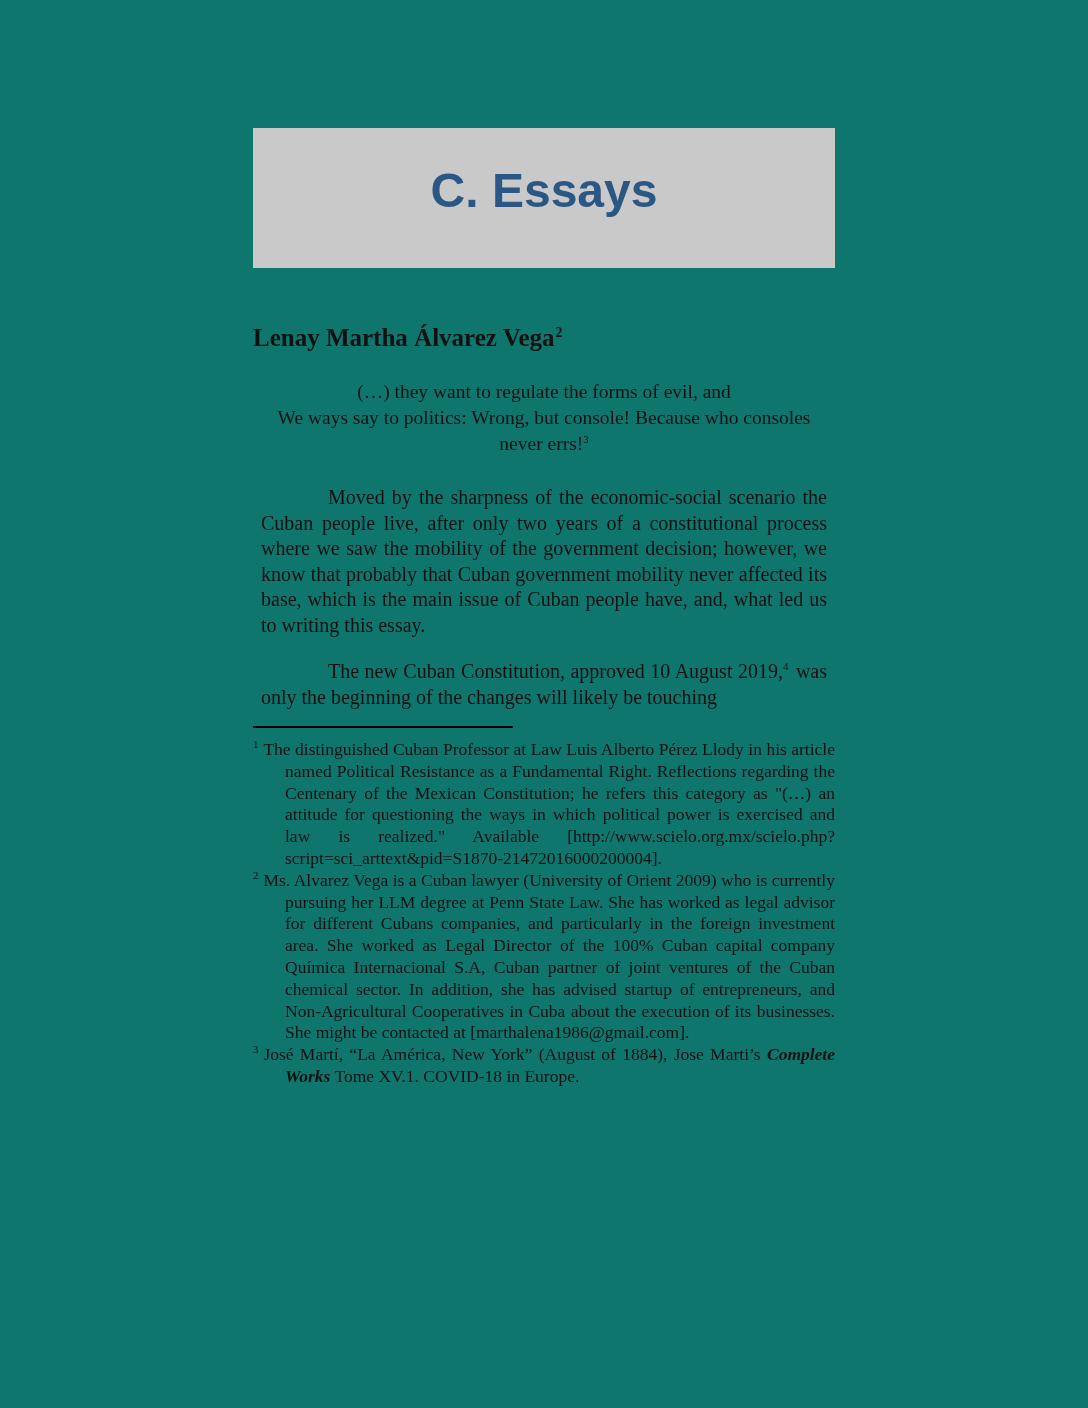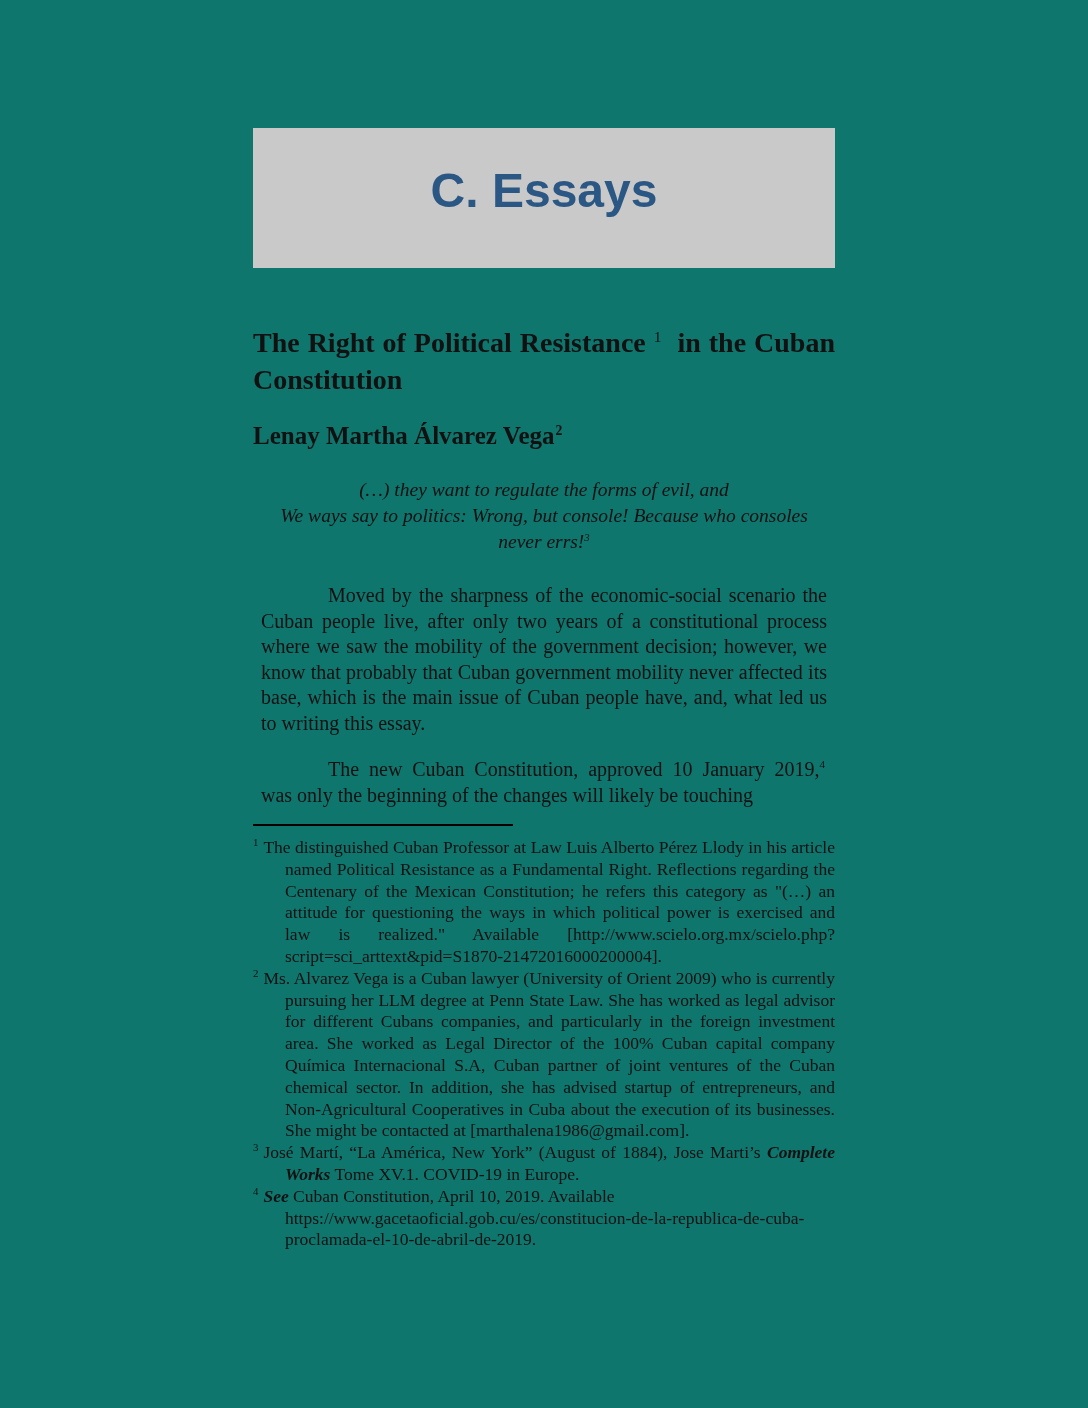--- a/index.html
+++ b/index.html
@@ -50,21 +50,20 @@
   }
   .title .ref { margin: 0 8px; }
   .author {
     margin-top: 24px;
     font-size: 25px;
     font-weight: bold;
   }
   .author .ref { margin-left: 1px; font-weight: bold; }
   .epigraph {
     margin-top: 27px;
-    font-style: italic;
     font-size: 19.5px;
     line-height: 26px;
     text-align: center;
   }
   .body-p {
     margin: 8px;
     font-size: 20px;
     line-height: 25.5px;
     text-align: justify;
     text-indent: 67px;
@@ -98,40 +97,38 @@
 </head>
 <body>
 
 <div class="page">
   <div class="content">
 
     <div class="banner">
       <span class="banner-text">C. Essays</span>
     </div>
 
-    <h1 class="title"><span>The Right of Political Resistance</span><sup class="ref">1</sup><span> in the Cuban Constitution</span></h1>
 
     <div class="author"><span>Lenay Martha Álvarez Vega</span><sup class="ref">2</sup></div>
 
     <div class="epigraph">
       <div>(…) they want to regulate the forms of evil, and</div>
       <div>We ways say to politics: Wrong, but console! Because who consoles</div>
       <div><span>never errs!</span><sup class="ref">3</sup></div>
     </div>
 
     <p class="body-p p1">Moved by the sharpness of the economic-social scenario the Cuban people live, after only two years of a constitutional process where we saw the mobility of the government decision; however, we know that probably that Cuban government mobility never affected its base, which is the main issue of Cuban people have, and, what led us to writing this essay.</p>
 
-    <p class="body-p p2"><span>The new Cuban Constitution, approved 10 January 2019,</span><sup class="ref">4</sup><span> was only the beginning of the changes will likely be touching</span></p>
+    <p class="body-p p2"><span>The new Cuban Constitution, approved 10 August 2019,</span><sup class="ref">4</sup><span> was only the beginning of the changes will likely be touching</span></p>
 
     <div class="fn-sep"></div>
 
     <div class="footnotes">
       <p class="fn"><sup class="fn-marker">1</sup><span>The distinguished Cuban Professor at Law Luis Alberto Pérez Llody in his article named Political Resistance as a Fundamental Right. Reflections regarding the Centenary of the Mexican Constitution; he refers this category as "(…) an attitude for questioning the ways in which political power is exercised and law is realized." Available [http://www.scielo.org.mx/scielo.php?script=sci_arttext&amp;pid=S1870-21472016000200004].</span></p>
 
       <p class="fn"><sup class="fn-marker">2</sup><span>Ms. Alvarez Vega is a Cuban lawyer (University of Orient 2009) who is currently pursuing her LLM degree at Penn State Law. She has worked as legal advisor for different Cubans companies, and particularly in the foreign investment area. She worked as Legal Director of the 100% Cuban capital company Química Internacional S.A, Cuban partner of joint ventures of the Cuban chemical sector. In addition, she has advised startup of entrepreneurs, and Non-Agricultural Cooperatives in Cuba about the execution of its businesses. She might be contacted at [marthalena1986@gmail.com].</span></p>
 
-      <p class="fn"><sup class="fn-marker">3</sup><span>José Martí, “La América, New York” (August of 1884), Jose Marti’s </span><span class="bold-italic">Complete Works</span><span> Tome XV.1. COVID-19 in Europe.</span></p>
+      <p class="fn"><sup class="fn-marker">3</sup><span>José Martí, “La América, New York” (August of 1884), Jose Marti’s </span><span class="bold-italic">Complete Works</span><span> Tome XV.1. COVID-18 in Europe.</span></p>
 
-      <p class="fn fn-left"><sup class="fn-marker">4</sup><span class="bold-italic">See</span><span> Cuban Constitution, April 10, 2019. Available</span><br><span>https://www.gacetaoficial.gob.cu/es/constitucion-de-la-republica-de-cuba-proclamada-el-10-de-abril-de-2019.</span></p>
     </div>
 
   </div>
 </div>
 
 </body></html>

